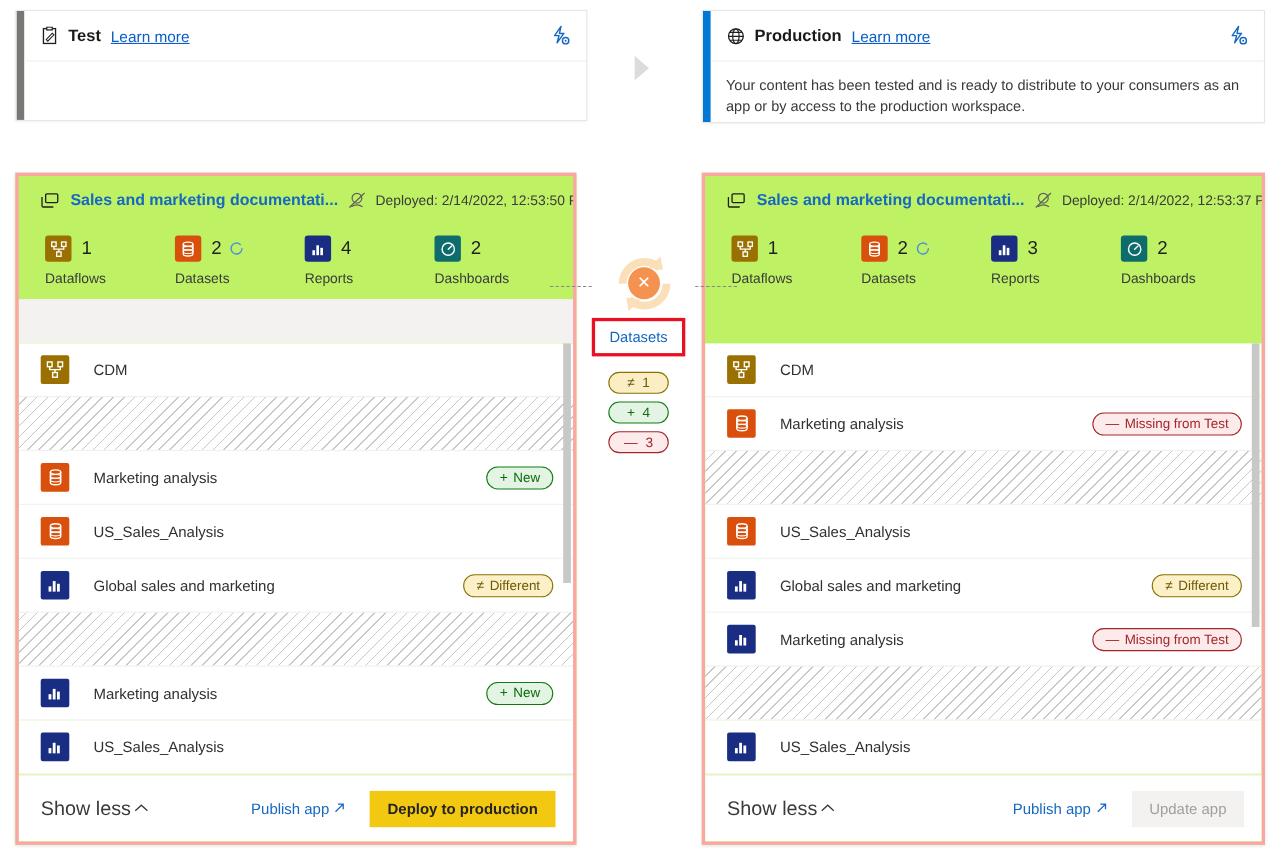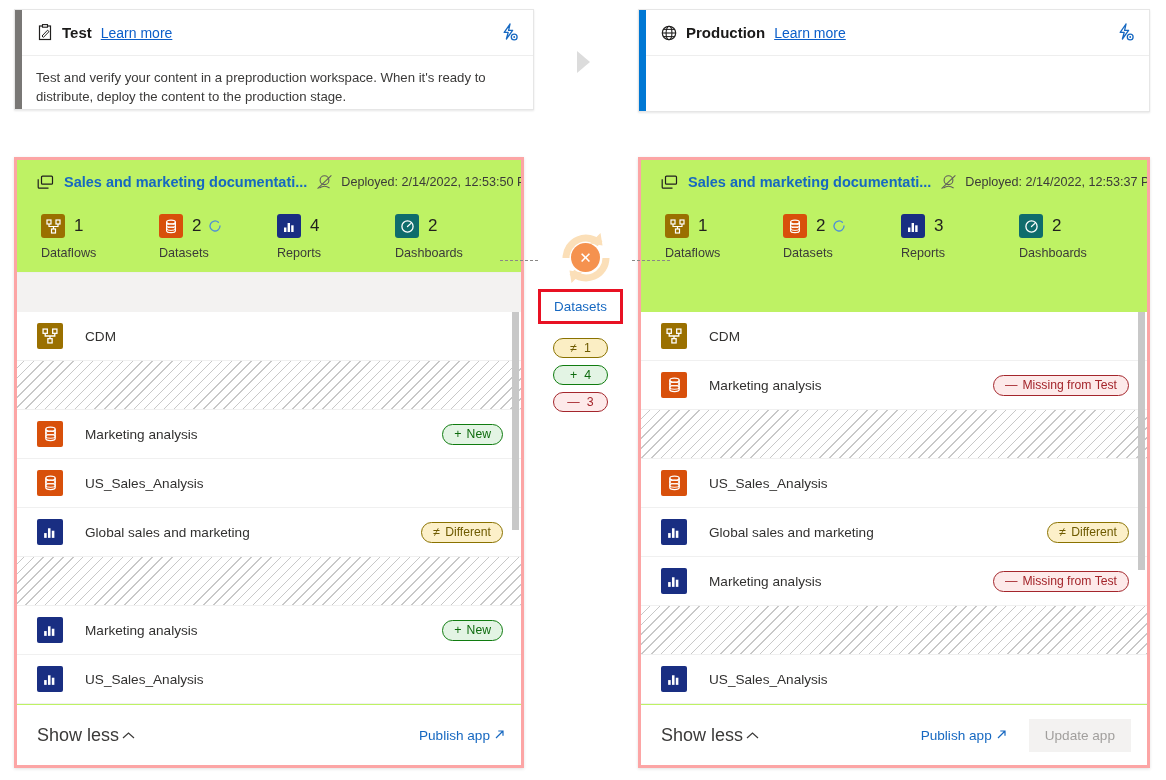--- a/index.html
+++ b/index.html
@@ -198,21 +198,20 @@
         <span class="stage-name">Test</span>
         <span class="stage-learn">Learn more</span>
         <span class="stage-settings">
           <svg width="21" height="21" viewBox="0 0 21 21">
             <path d="M11 2 L5.2 10.4 H9.2 L7.4 17 L13.6 8.4 H9.6 Z" fill="none" stroke="#1668c1" stroke-width="1.3" stroke-linejoin="round"></path>
             <circle cx="15.2" cy="15" r="2.9" fill="none" stroke="#1668c1" stroke-width="1.3"></circle>
             <circle cx="15.2" cy="15" r="0.9" fill="#1668c1"></circle>
           </svg>
         </span>
       </div>
-      <div class="stage-desc">Test and verify your content in a preproduction workspace. When it's ready to distribute, deploy the content to the production stage.</div>
     </div>
   </div>
 
   <div class="stage-arrow" style="left:577px; top:51px;"></div>
 
   <div class="stage-card" style="left:638px; top:9px; width:512px; height:103px;">
     <div class="stage-accent" style="background:#0078d4;"></div>
     <div class="stage-body">
       <div class="stage-titlebar">
         <span class="stage-ico">
@@ -227,20 +226,21 @@
         <span class="stage-name">Production</span>
         <span class="stage-learn">Learn more</span>
         <span class="stage-settings">
           <svg width="21" height="21" viewBox="0 0 21 21">
             <path d="M11 2 L5.2 10.4 H9.2 L7.4 17 L13.6 8.4 H9.6 Z" fill="none" stroke="#1668c1" stroke-width="1.3" stroke-linejoin="round"></path>
             <circle cx="15.2" cy="15" r="2.9" fill="none" stroke="#1668c1" stroke-width="1.3"></circle>
             <circle cx="15.2" cy="15" r="0.9" fill="#1668c1"></circle>
           </svg>
         </span>
       </div>
+      <div class="stage-desc">Your content has been tested and is ready to distribute to your consumers as an app or by access to the production workspace.</div>
     </div>
   </div>
 
   <div class="content-card" style="left:14px; top:157px; width:510px; height:611px;">
     <div class="cc-head">
       <span class="ws-ico">
         <svg width="17" height="15" viewBox="0 0 17 15">
           <rect x="4.5" y="1.2" width="11" height="8" rx="1" fill="none" stroke="#201f1e" stroke-width="1.2"></rect>
           <path d="M1.2 4.2 V12.2 a1 1 0 0 0 1 1 H11.5" fill="none" stroke="#201f1e" stroke-width="1.2"></path>
         </svg>
@@ -419,20 +419,21 @@
         </span>
       </span>
       <span class="publish-app">
         <span>Publish app</span>
         <span>
           <svg width="11" height="11" viewBox="0 0 11 11">
               <path d="M2 9 L9 2 M4.3 2 H9 V6.7" fill="none" stroke="#1668c1" stroke-width="1.2"></path>
             </svg>
         </span>
       </span>
+      <button class="btn-primary">Deploy to production</button>
     </div>
   </div>
 
   <div class="content-card" style="left:638px; top:157px; width:512px; height:611px;">
     <div class="cc-head">
       <span class="ws-ico">
         <svg width="17" height="15" viewBox="0 0 17 15">
           <rect x="4.5" y="1.2" width="11" height="8" rx="1" fill="none" stroke="#201f1e" stroke-width="1.2"></rect>
           <path d="M1.2 4.2 V12.2 a1 1 0 0 0 1 1 H11.5" fill="none" stroke="#201f1e" stroke-width="1.2"></path>
         </svg>

